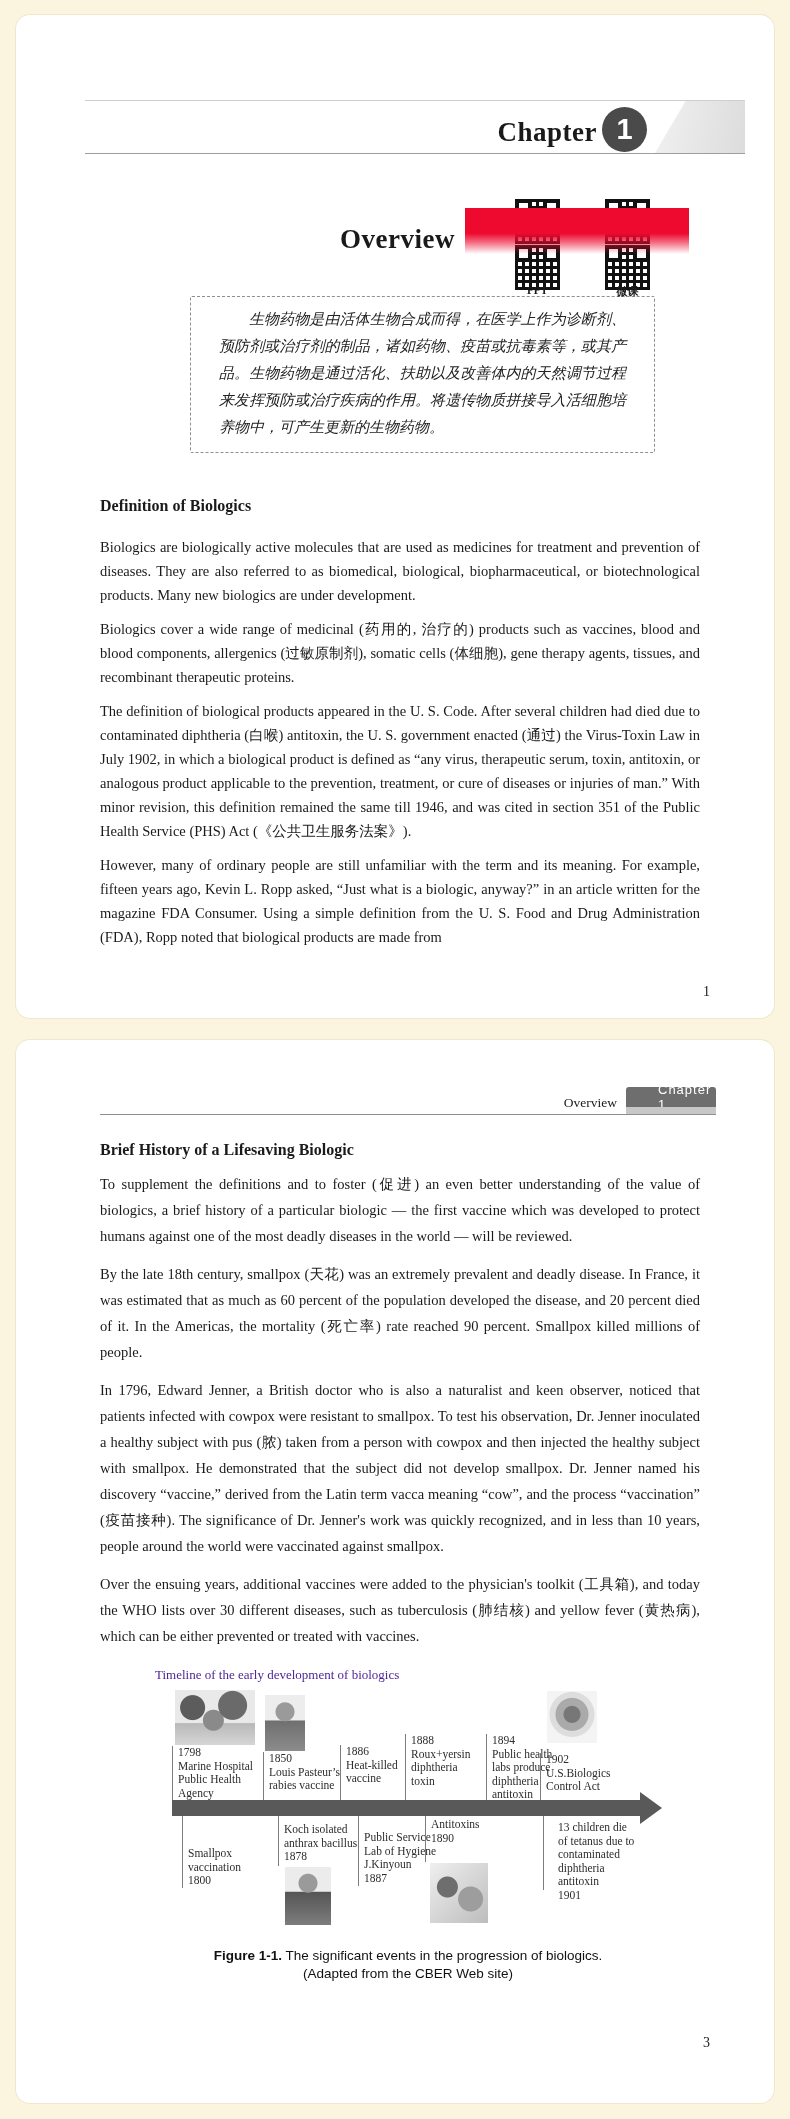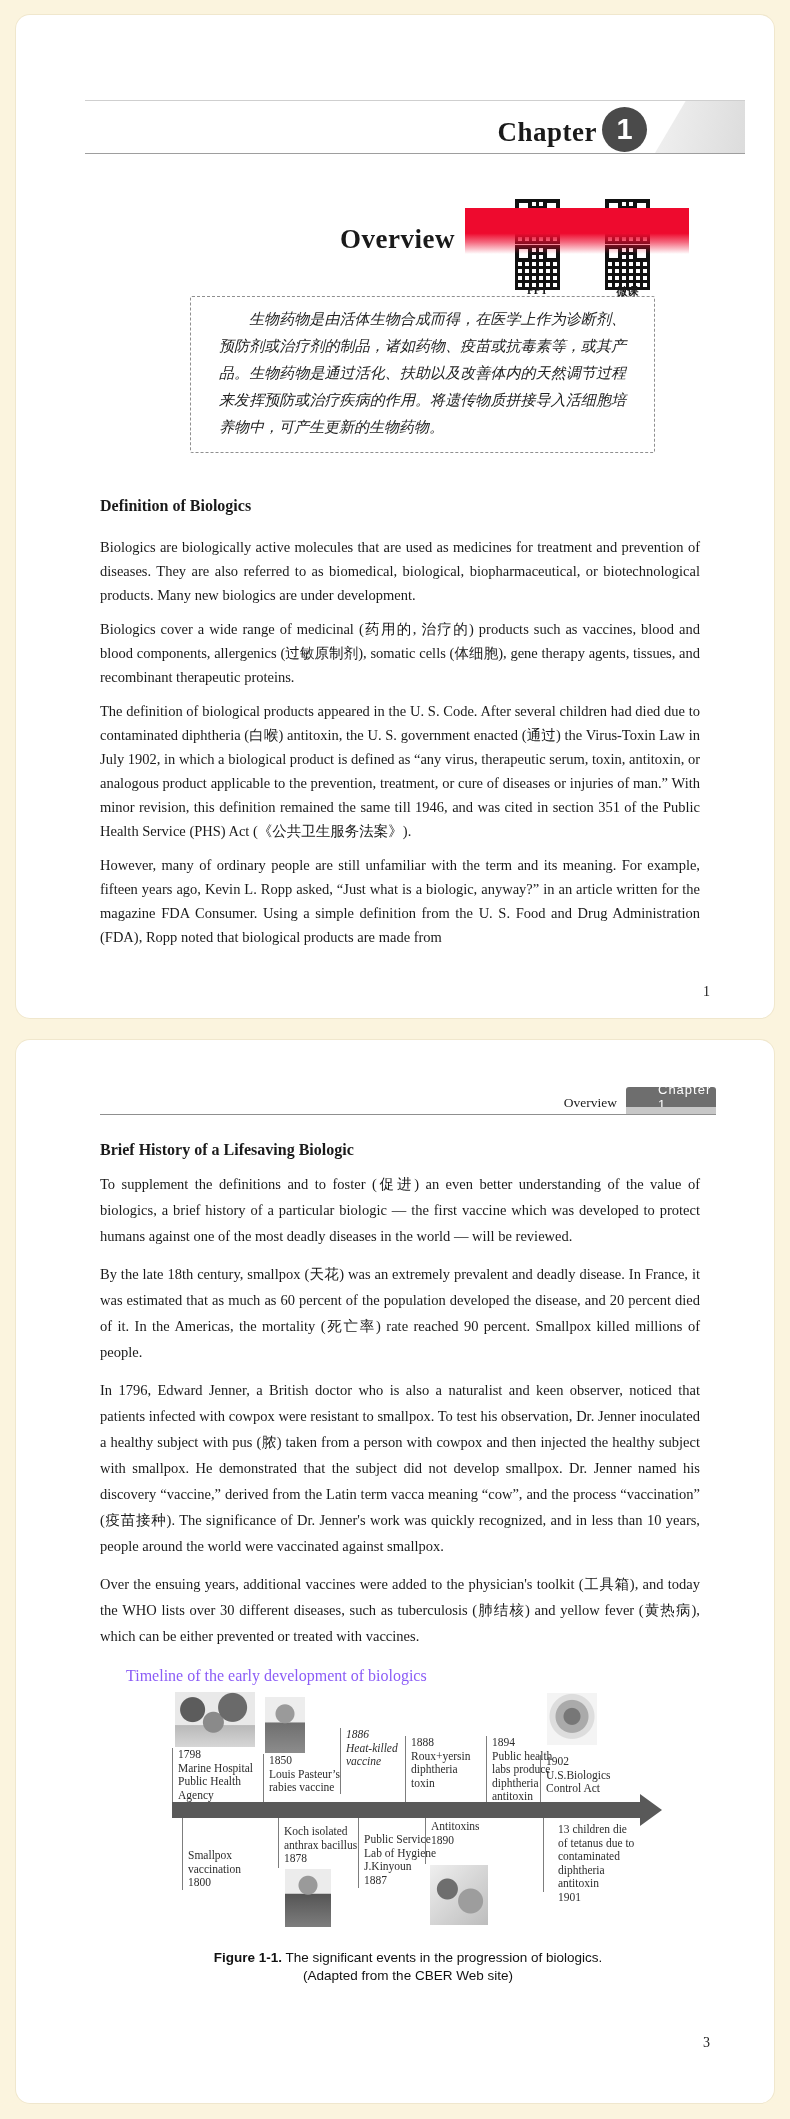--- a/index.html
+++ b/index.html
@@ -97,30 +97,30 @@
   .chapter-tab{
     height:20px;background:#6e6e6e;color:#fff;border-radius:3px 3px 0 0;
     font-family:"Liberation Sans",sans-serif;font-size:13px;
     display:flex;align-items:center;justify-content:center;letter-spacing:1px;padding-left:32px;
   }
   .chapter-tab-strip{height:7px;background:#c7c7c7;}
   #card2 h2.sec{margin:26px 74px 0 84px;}
 
   
   .figure{margin:18px 58px 0 84px;}
-  .fig-title{font-size:16px;color:#8b5cf6;margin-left:26px;}
+  .fig-title{font-size:13px;color:#4c1d95;margin-left:55px;}
   .timeline{position:relative;height:245px;margin-top:4px;}
   .tl-cell{
     position:absolute;border-left:1px solid #7d7d7d;padding-left:5px;
     font-size:11.5px;line-height:13.5px;color:#2c2c2c;
     white-space:pre-line;box-sizing:border-box;
   }
   .tl-t0{left:72px;top:59px;height:54px;width:95px;}
   .tl-t1{left:163px;top:65px;height:48px;width:90px;}
-  .tl-t2{left:240px;top:39px;height:66px;width:70px;font-style:italic;}
+  .tl-t2{left:240px;top:58px;height:66px;width:70px;}
   .tl-t3{left:305px;top:47px;height:66px;width:80px;}
   .tl-t4{left:386px;top:47px;height:66px;width:75px;}
   .tl-t5{left:440px;top:66px;height:55px;width:82px;}
   .tl-b0{left:82px;top:129px;height:72px;width:80px;padding-top:31px;}
   .tl-b1{left:178px;top:129px;height:50px;width:92px;padding-top:7px;}
   .tl-b2{left:258px;top:129px;height:70px;width:82px;padding-top:15px;}
   .tl-b3{left:325px;top:129px;height:46px;width:70px;padding-top:2px;}
   .tl-b4{left:443px;top:129px;height:74px;width:100px;padding-top:5px;padding-left:14px;}
   .tl-bar{position:absolute;left:72px;top:113px;width:468px;height:16px;background:#595959;}
   .tl-arrowhead{

